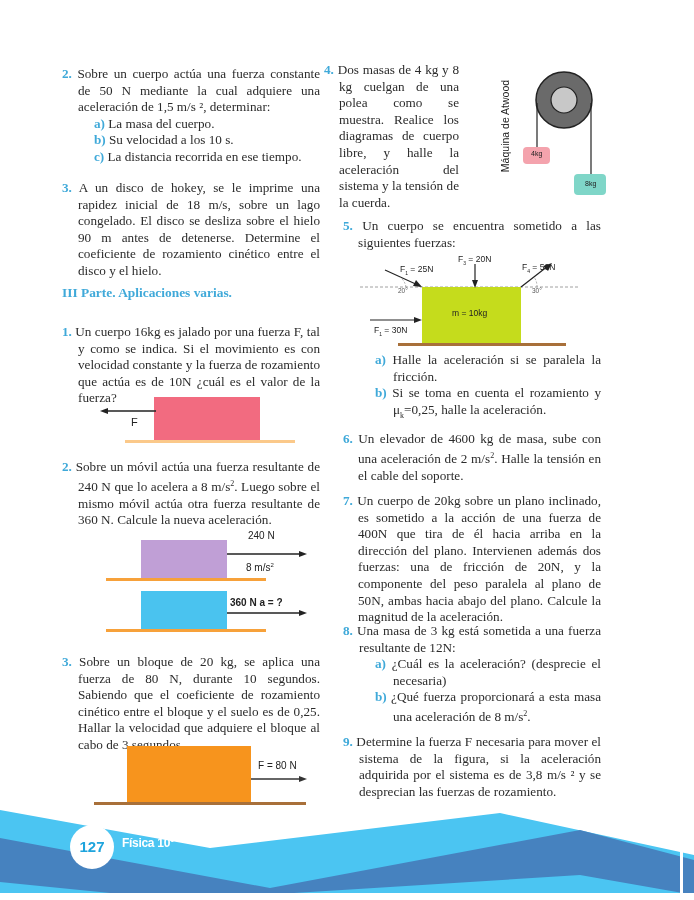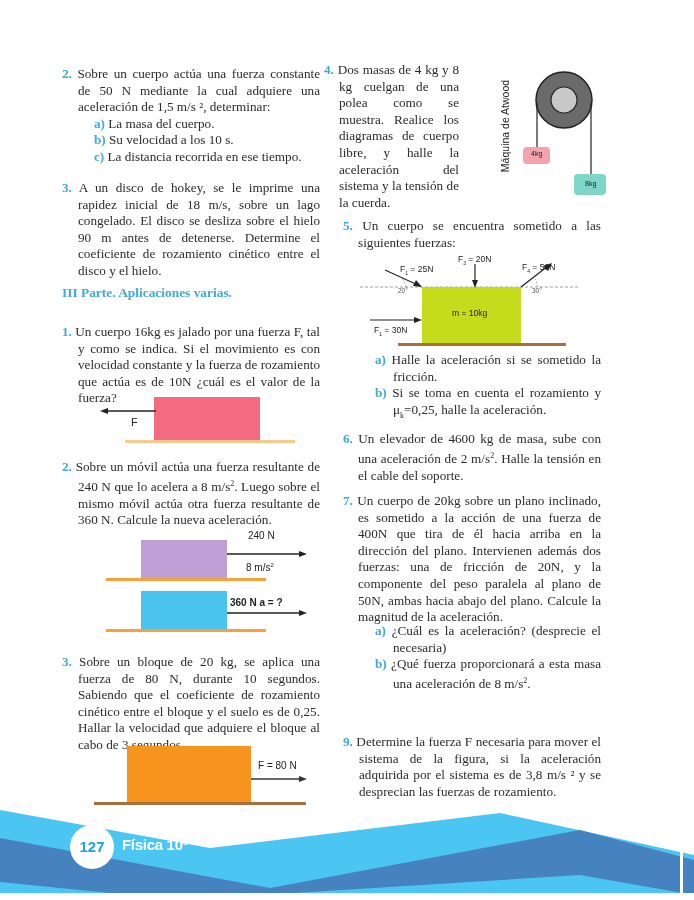--- a/index.html
+++ b/index.html
@@ -149,39 +149,43 @@
   </svg>
   <span class="lbl-sm" style="left:40px; top:10px;"><span>F</span><sub style="font-size:5px;">1</sub> <span>= 25N</span></span>
   <span class="lbl-sm" style="left:38px; top:33px; font-size:6.5px; color:#555;">20°</span>
   <span class="lbl-sm" style="left:98px; top:0px;"><span>F</span><sub style="font-size:5px;">3</sub> <span>= 20N</span></span>
   <span class="lbl-sm" style="left:162px; top:8px;"><span>F</span><sub style="font-size:5px;">4</sub> <span>= 50N</span></span>
   <span class="lbl-sm" style="left:172px; top:33px; font-size:6.5px; color:#555;">30°</span>
   <span class="lbl-sm" style="left:14px; top:71px;"><span>F</span><sub style="font-size:5px;">1</sub> <span>= 30N</span></span>
   <span class="lbl-sm" style="left:92px; top:54px;">m = 10kg</span>
 </div>
 <div class="p" style="left:375px; top:352px; width:226px;">
-  <div class="item" style="padding-left:18px; text-indent:-18px;"><span class="sub">a)</span> <span>Halle la aceleración si se sometido la fricción.</span></div>
+  <div class="item" style="padding-left:18px; text-indent:-18px;"><span class="sub">a)</span> <span>Halle la aceleración si se paralela la fricción.</span></div>
   <div class="item" style="padding-left:18px; text-indent:-18px;"><span class="sub">b)</span> <span>Si se toma en cuenta el rozamiento y μ</span><sub>k</sub><span>=0,25, halle la aceleración.</span></div>
 </div>
 
 <div class="p" style="left:343px; top:431px; width:258px;">
   <div class="hang" style="padding-left:15px; text-indent:-15px;">
     <span class="num">6.</span>
     <span>Un elevador de 4600 kg de masa, sube con una aceleración de 2 m/s</span><sup>2</sup><span>. Halle la tensión en el cable del soporte.</span>
   </div>
 </div>
 
 <div class="p" style="left:343px; top:493px; width:258px;">
   <div class="hang" style="padding-left:15px; text-indent:-15px;">
     <span class="num">7.</span>
     <span>Un cuerpo de 20kg sobre un plano inclinado, es sometido a la acción de una fuerza de 400N que tira de él hacia arriba en la dirección del plano. Intervienen además dos fuerzas: una de fricción de 20N, y la componente del peso paralela al plano de 50N, ambas hacia abajo del plano. Calcule la magnitud de la aceleración.</span>
   </div>
 </div>
 
 <div class="p" style="left:343px; top:623px; width:258px;">
+  <div class="hang">
+    <span class="num">8.</span>
+    <span>Una masa de 3 kg está sometida a una fuerza resultante de 12N:</span>
+  </div>
   <div style="padding-left:32px;">
     <div class="item" style="padding-left:18px; text-indent:-18px;"><span class="sub">a)</span> <span>¿Cuál es la aceleración? (desprecie el necesaria)</span></div>
     <div class="item" style="padding-left:18px; text-indent:-18px;"><span class="sub">b)</span> <span>¿Qué fuerza proporcionará a esta masa una aceleración de 8 m/s</span><sup>2</sup><span>.</span></div>
   </div>
 </div>
 
 <div class="p" style="left:343px; top:734px; width:258px;">
   <div class="hang">
     <span class="num">9.</span>
     <span>Determine la fuerza F necesaria para mover el sistema de la figura, si la aceleración adquirida por el sistema es de 3,8 m/s ² y se desprecian las fuerzas de rozamiento.</span>
@@ -193,13 +197,13 @@
   <polygon points="0,10 210,48 500,13 694,55 694,100 0,100" fill="#4bc5f2"></polygon>
 
   <polygon points="0,38 270,88 580,30 694,60 694,95 580,75 180,100 0,82" fill="#4682bf"></polygon>
 
   <rect x="680" y="40" width="3" height="60" fill="#ffffff"></rect>
   <rect x="0" y="93" width="694" height="7" fill="#ffffff"></rect>
 </svg>
 <div class="abs" style="left:70px; top:825px; width:44px; height:44px; border-radius:50%; background:#ffffff;">
   <div class="sans" style="text-align:center; line-height:44px; font-weight:bold; font-size:15px; color:#1ea4dd;">127</div>
 </div>
-<div class="abs sans" style="left:122px; top:836px; font-weight:bold; font-size:15px; color:#ffffff; letter-spacing:-0.3px;">Física 10º</div>
+<div class="abs sans" style="left:122px; top:836px; font-weight:bold; font-size:12px; color:#ffffff; letter-spacing:-0.3px;">Física 10º</div>
 
 </body></html>

